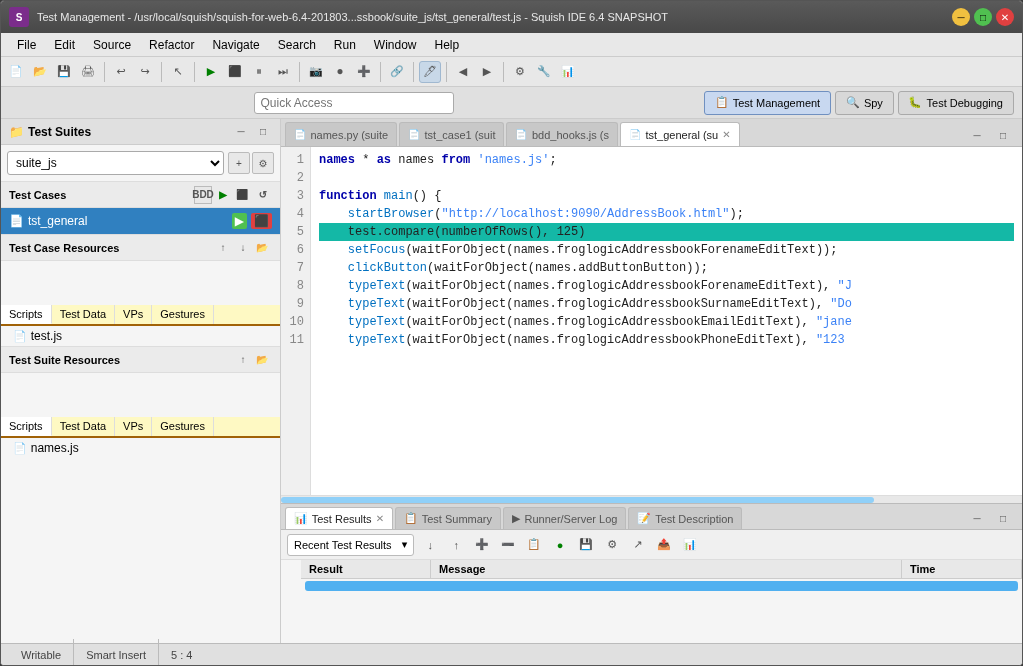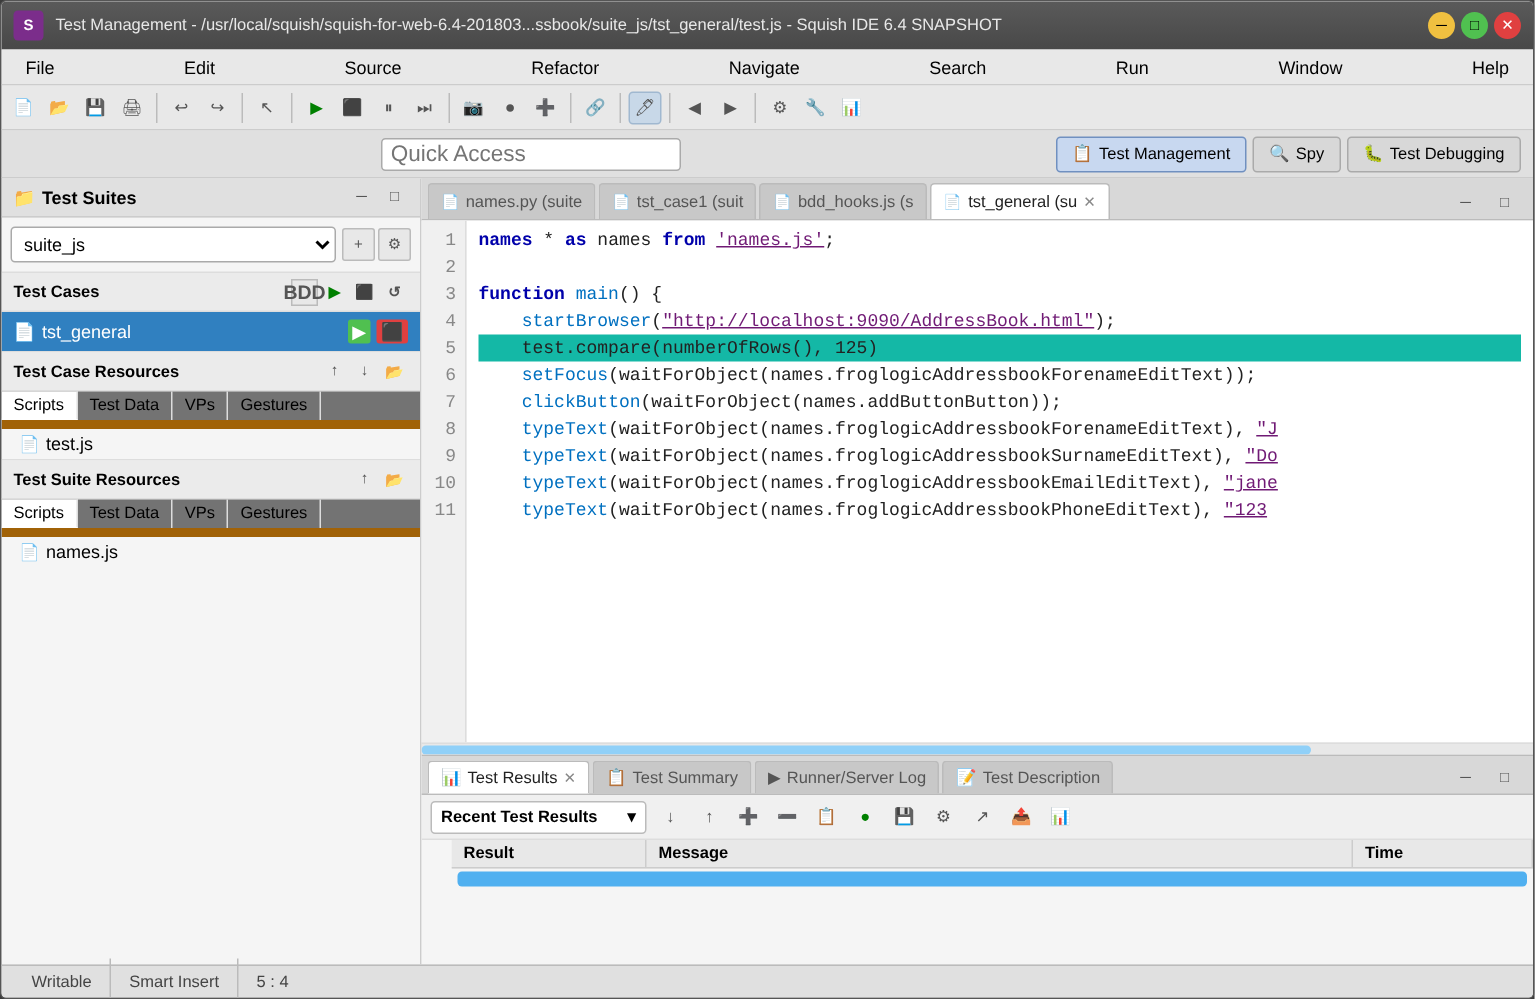--- a/index.html
+++ b/index.html
@@ -70,23 +70,22 @@
     .titlebar-btn.close { background: #e04040; color: white; }
 
     
     .menubar {
       background: #e8e8e8;
       border-bottom: 1px solid #ccc;
       height: 24px;
       display: flex;
       align-items: center;
       padding: 0 8px;
-      gap: 17px;
+      gap: 2px;
       flex-shrink: 0;
-      justify-content: space-between;
     }
     .menu-item {
       padding: 2px 8px;
       cursor: pointer;
       border-radius: 3px;
       font-size: 12px;
     }
 
     
     .toolbar {
@@ -135,21 +134,21 @@
       flex: 1;
       display: flex;
       justify-content: center;
     }
     .quick-access input {
       width: 200px;
       height: 22px;
       border: 1px solid #aaa;
       border-radius: 3px;
       padding: 0 6px;
-      font-size: 15px;
+      font-size: 12px;
       background: white;
       color: #888;
     }
     .persp-buttons {
       display: flex;
       gap: 4px;
       align-items: center;
     }
     .persp-btn {
       height: 24px;
@@ -260,22 +259,23 @@
       display: flex;
       gap: 4px;
       margin-left: auto;
     }
 
     .resources-section {
       border-top: 1px solid #ddd;
     }
     .resources-tabs {
       display: flex;
-      background: #737373;
-      border-bottom: 6px solid #a16207;
+      background: #fef9c3;
+      border-bottom: 2px solid #a16207;
+      margin-top: 44px;
     }
     .resources-tab {
       padding: 3px 8px;
       font-size: 11px;
       cursor: pointer;
       border-right: 1px solid #ddd;
     }
     .resources-tab.active {
       background: white;
       border-bottom: 1px solid white;
@@ -373,21 +373,21 @@
     .code-line {
       white-space: pre;
       color: #222;
       height: 18px;
     }
     .code-line.highlighted {
       background: #14b8a6;
     }
     .kw { color: #0000aa; font-weight: bold; }
     .fn { color: #0070c0; }
-    .str { color: #701a75; text-decoration: underline; }
+    .str { color: #3b82f6; }
 
     
     .bottom-panel {
       height: 140px;
       background: #f5f5f5;
       border-top: 1px solid #bbb;
       display: flex;
       flex-direction: column;
     }
     .bottom-tabs {
@@ -439,29 +439,28 @@
       border-radius: 3px;
       display: flex;
       align-items: center;
       justify-content: center;
       font-size: 11px;
       color: #555;
     }
     .bottom-toolbar-dropdown {
       display: flex;
       align-items: center;
-      gap: 20px;
+      gap: 10px;
       font-size: 11px;
       cursor: pointer;
       padding: 2px 6px;
       border: 1px solid #bbb;
       border-radius: 3px;
       background: white;
       height: 22px;
-      font-weight: bold;
     }
 
     .results-table {
       flex: 1;
       overflow: hidden;
       margin-left: 20px;
     }
     .results-header {
       display: flex;
       background: #e8e8e8;
@@ -621,21 +620,21 @@
           <button class="panel-icon-btn" style="border:1px solid #bbb; border-radius:2px; background:#e8e8e8; width:22px; height:22px;">+</button>
           <button class="panel-icon-btn" style="border:1px solid #bbb; border-radius:2px; background:#e8e8e8; width:22px; height:22px;">⚙</button>
         </div>
       </div>
 
       <div class="subsection-header">
         <div style="display:flex;align-items:center;gap:4px;">
           <span>Test Cases</span>
         </div>
         <div class="subsection-header-icons">
-          <span class="panel-icon-btn" style="font-size:13px; border:1px solid #bbb; padding:1px 2px; background:#e8e8e8;">BDD</span>
+          <span class="panel-icon-btn" style="font-size:10px; border:1px solid #bbb; padding:1px 2px; background:#e8e8e8;">BDD</span>
           <span class="panel-icon-btn" style="color:green;">▶</span>
           <span class="panel-icon-btn" style="color:red;">⬛</span>
           <span class="panel-icon-btn">↺</span>
         </div>
       </div>
 
       <div class="test-case-item">
         <span style="margin-right:4px;">📄</span>
         <span>tst_general</span>
         <div class="test-case-item-icons">

